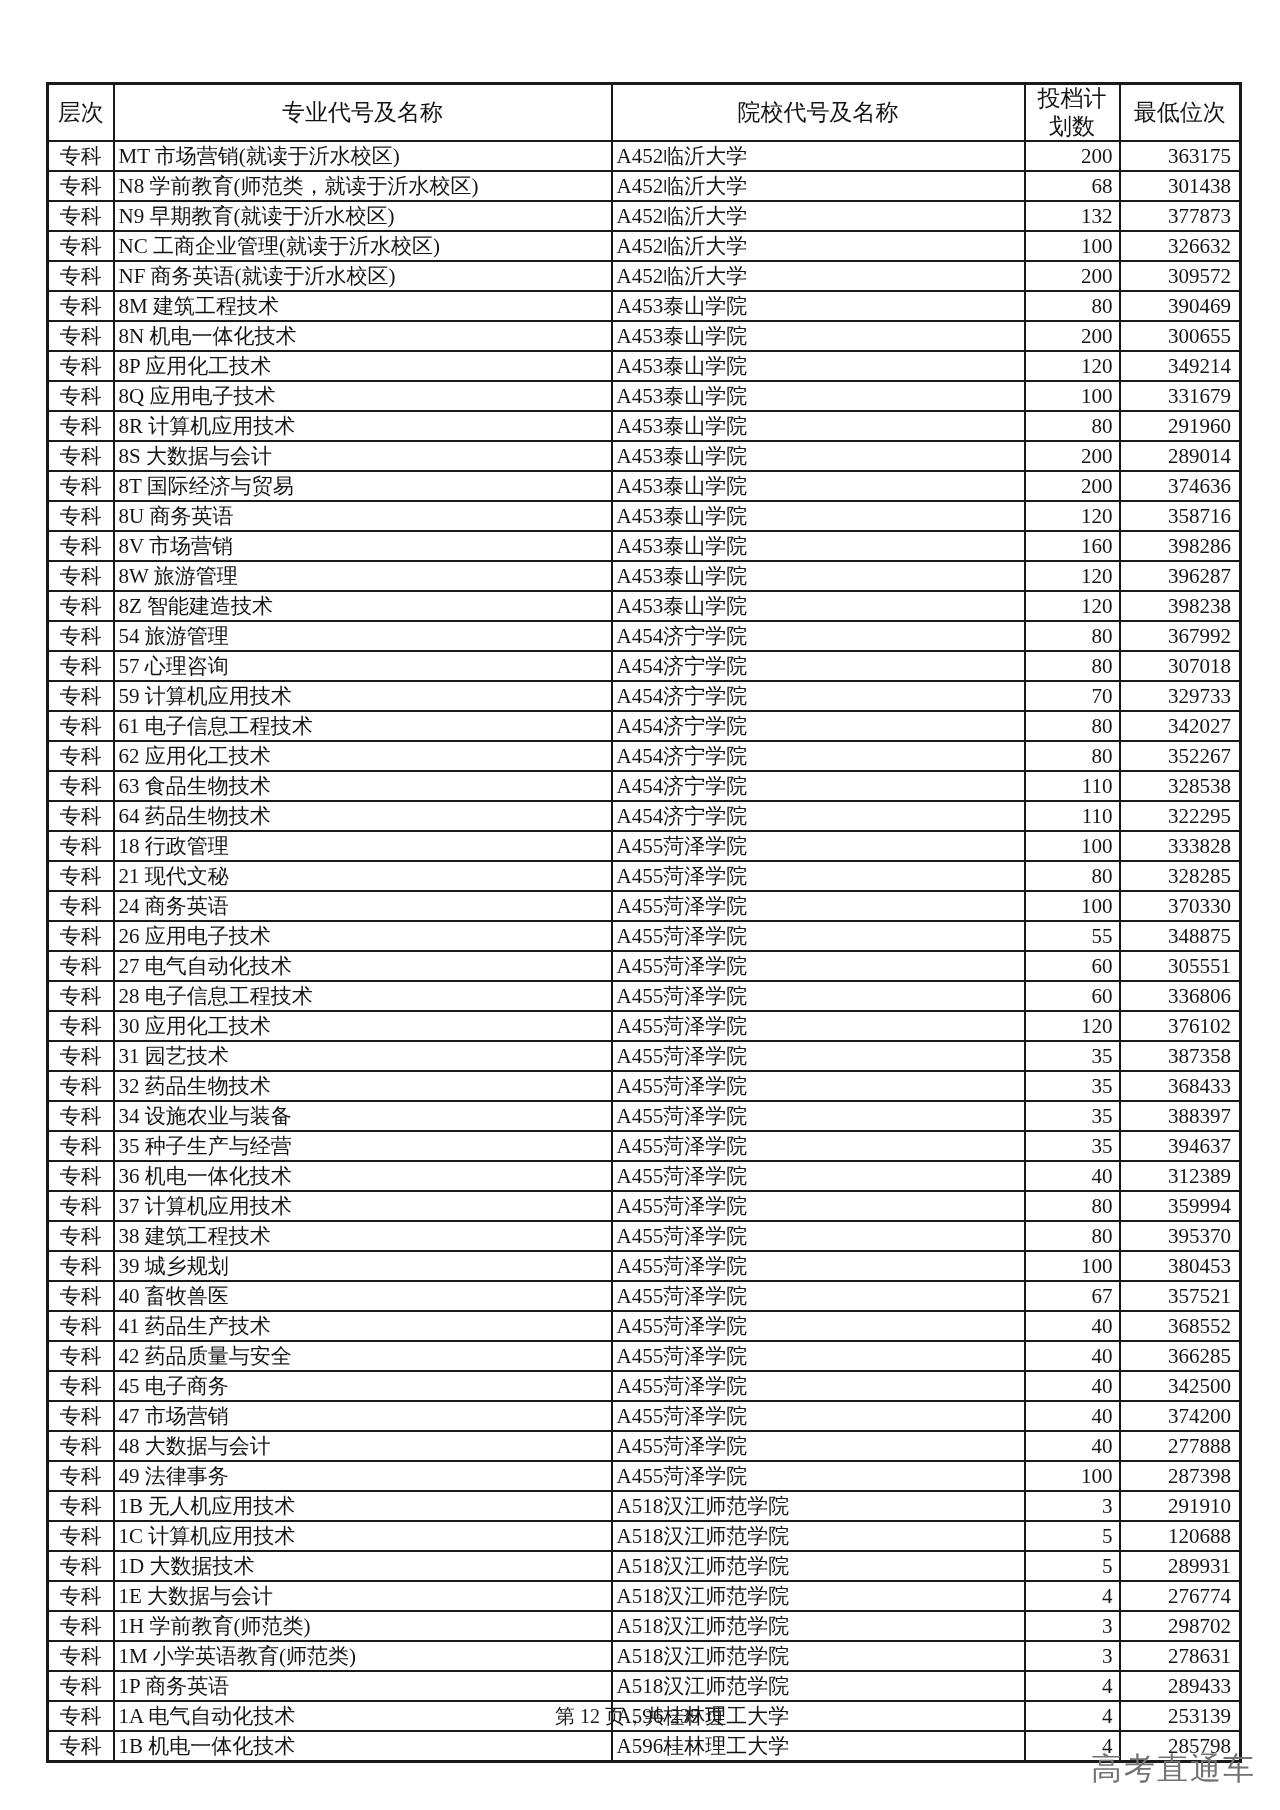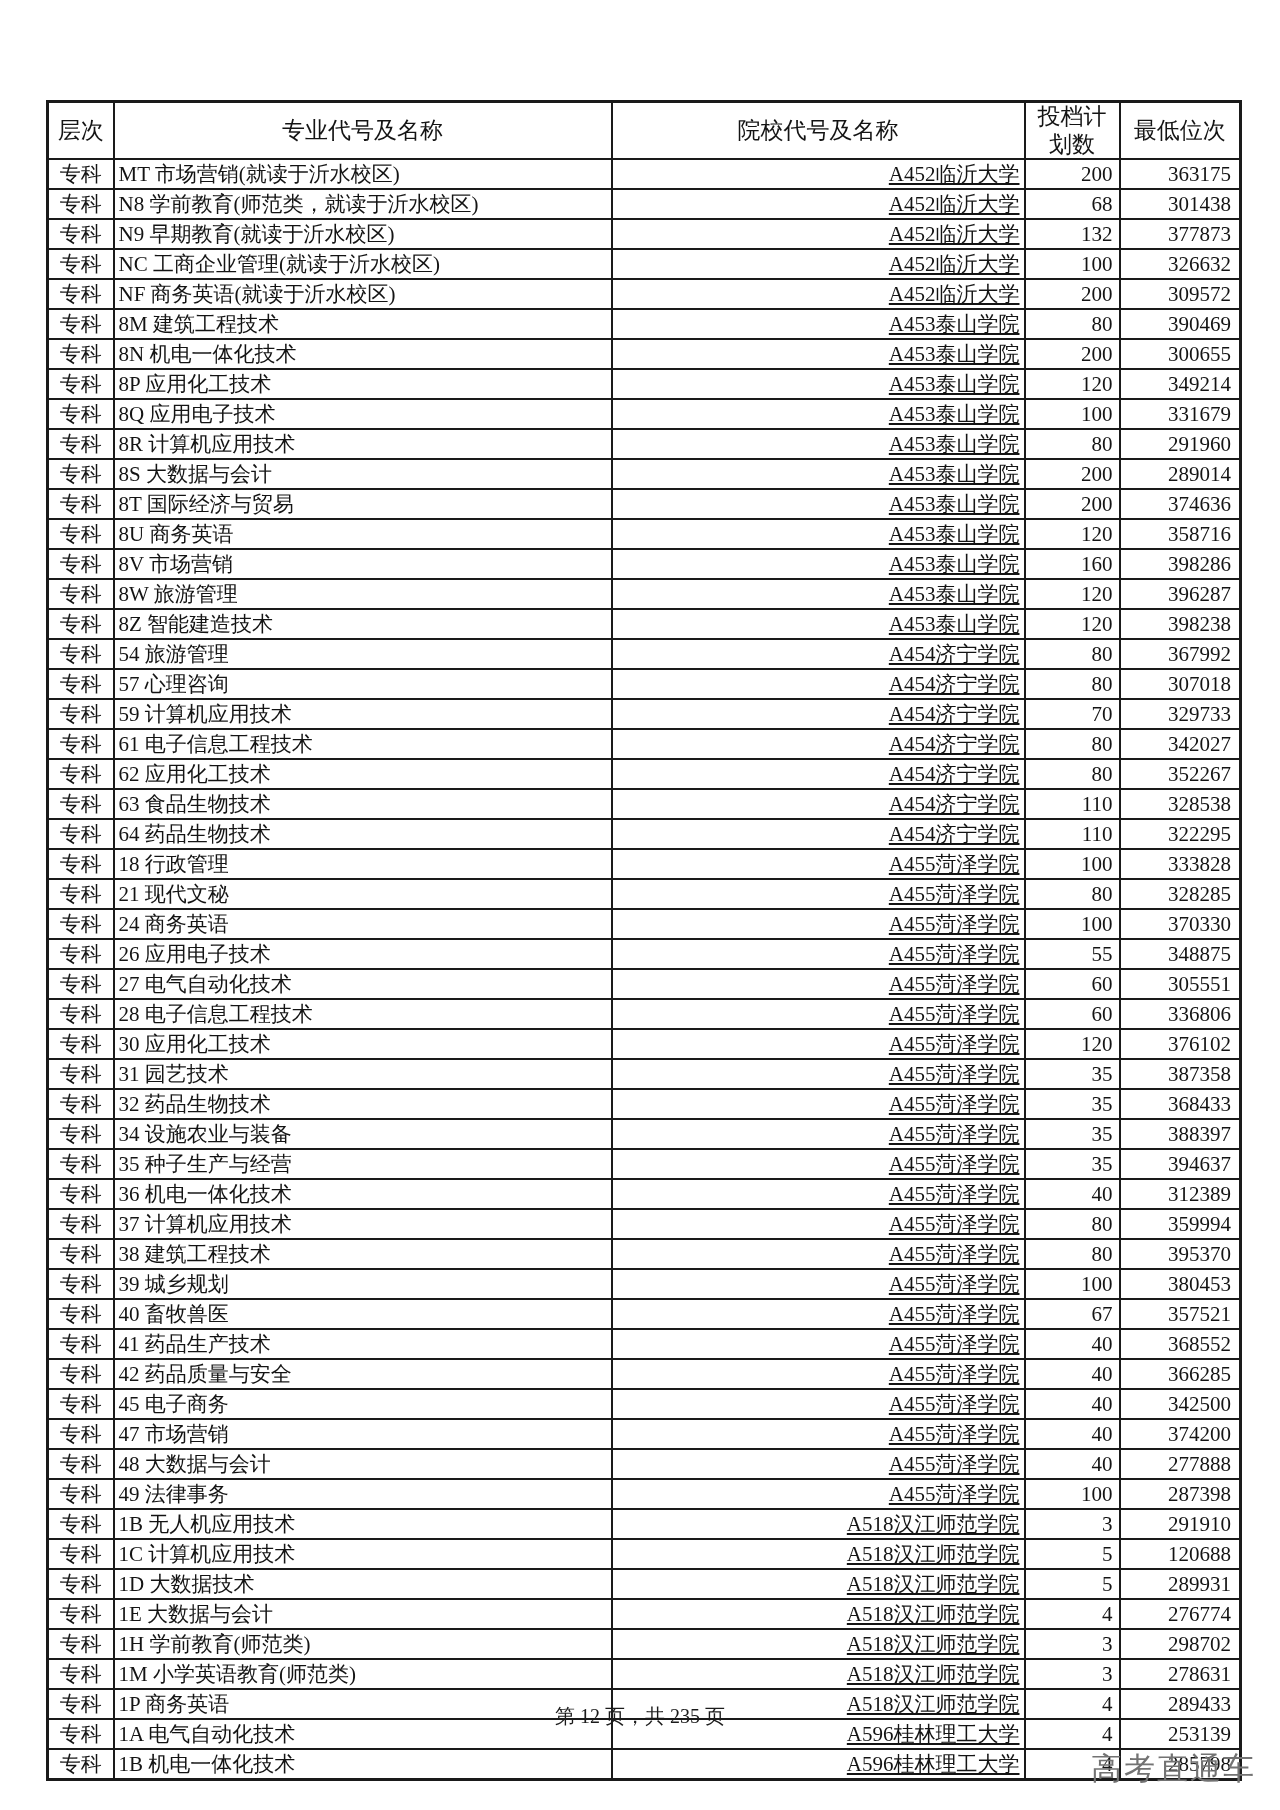--- a/index.html
+++ b/index.html
@@ -1,33 +1,33 @@
 <!DOCTYPE html>
 <html><head>
 <meta charset="utf-8">
 <style>
   html,body{margin:0;padding:0;background:#ffffff;}
   #page{position:relative;width:1280px;height:1810px;background:#ffffff;overflow:hidden;
         font-family:"Liberation Serif","DejaVu Serif",serif;color:#141414;}
   #doc-title{position:absolute;top:34px;left:0;width:1280px;text-align:center;
         font-family:"Liberation Sans","DejaVu Sans",sans-serif;
         font-size:35px;font-weight:bold;letter-spacing:1px;color:#0d0d0d;}
-  #main-table{position:absolute;left:46px;top:100px;width:1193px;
+  #main-table{position:absolute;left:46px;top:82px;width:1193px;
         border-collapse:collapse;table-layout:fixed;
         font-family:"Liberation Serif","DejaVu Serif",serif;}
   #main-table th,#main-table td{border:2px solid #1a1a1a;overflow:hidden;
         white-space:nowrap;vertical-align:middle;}
   #main-table{border:3px solid #1a1a1a;}
   #main-table thead th{height:55px;font-size:23px;font-weight:normal;text-align:center;
         line-height:1.2;padding:0;}
   #main-table thead th.c3{white-space:pre-line;}
   #main-table tbody td{height:26.9px;font-size:21px;padding:0 4px;}
   #main-table td.c0{text-align:center;padding:0;}
   #main-table td.c1{text-align:left;margin-top:31px;}
-  #main-table td.c2{text-align:right;text-decoration:underline;}
+  #main-table td.c2{text-align:left;}
   #main-table td.c3{text-align:right;padding-right:6px;margin-top:48px;}
   #main-table td.c4{text-align:right;padding-right:8px;}
   #page-footer{position:absolute;top:1703px;left:0;width:1280px;text-align:center;
         font-size:20px;color:#1b1b1b;}
   #watermark{position:absolute;top:1748px;right:24px;font-size:31px;letter-spacing:2px;
         color:#737373;font-family:"Liberation Sans","DejaVu Sans",sans-serif;}
 </style>
 </head>
 <body>
 

